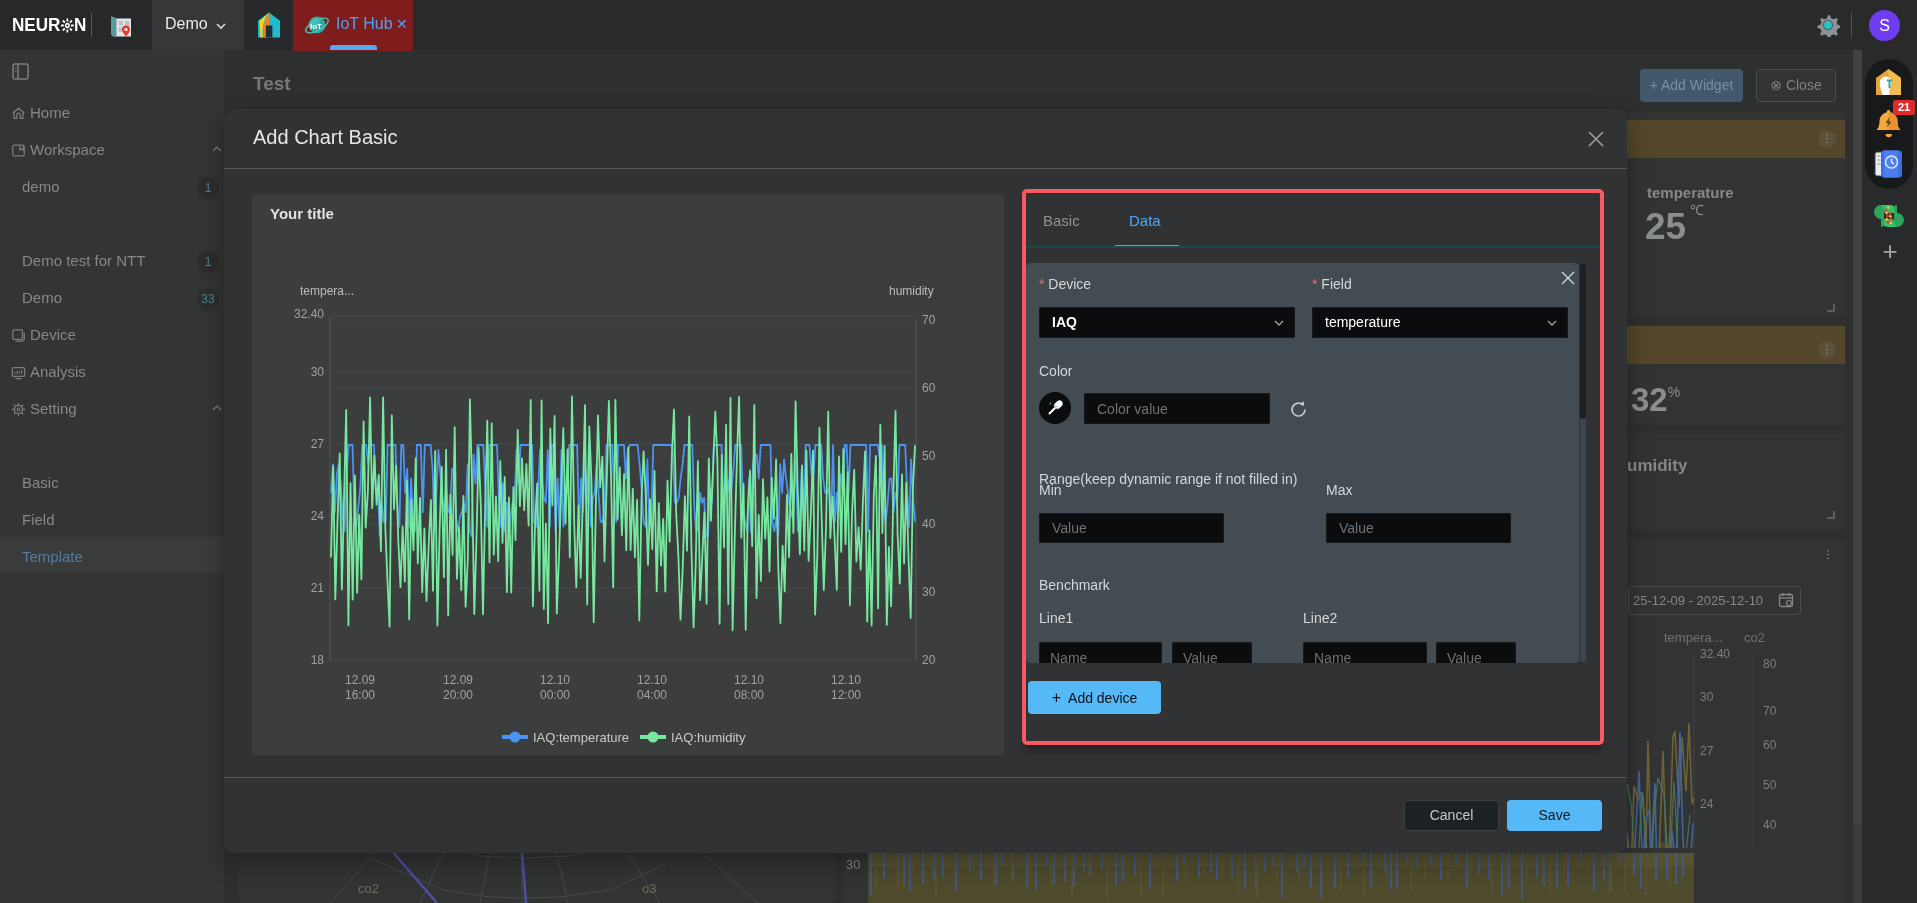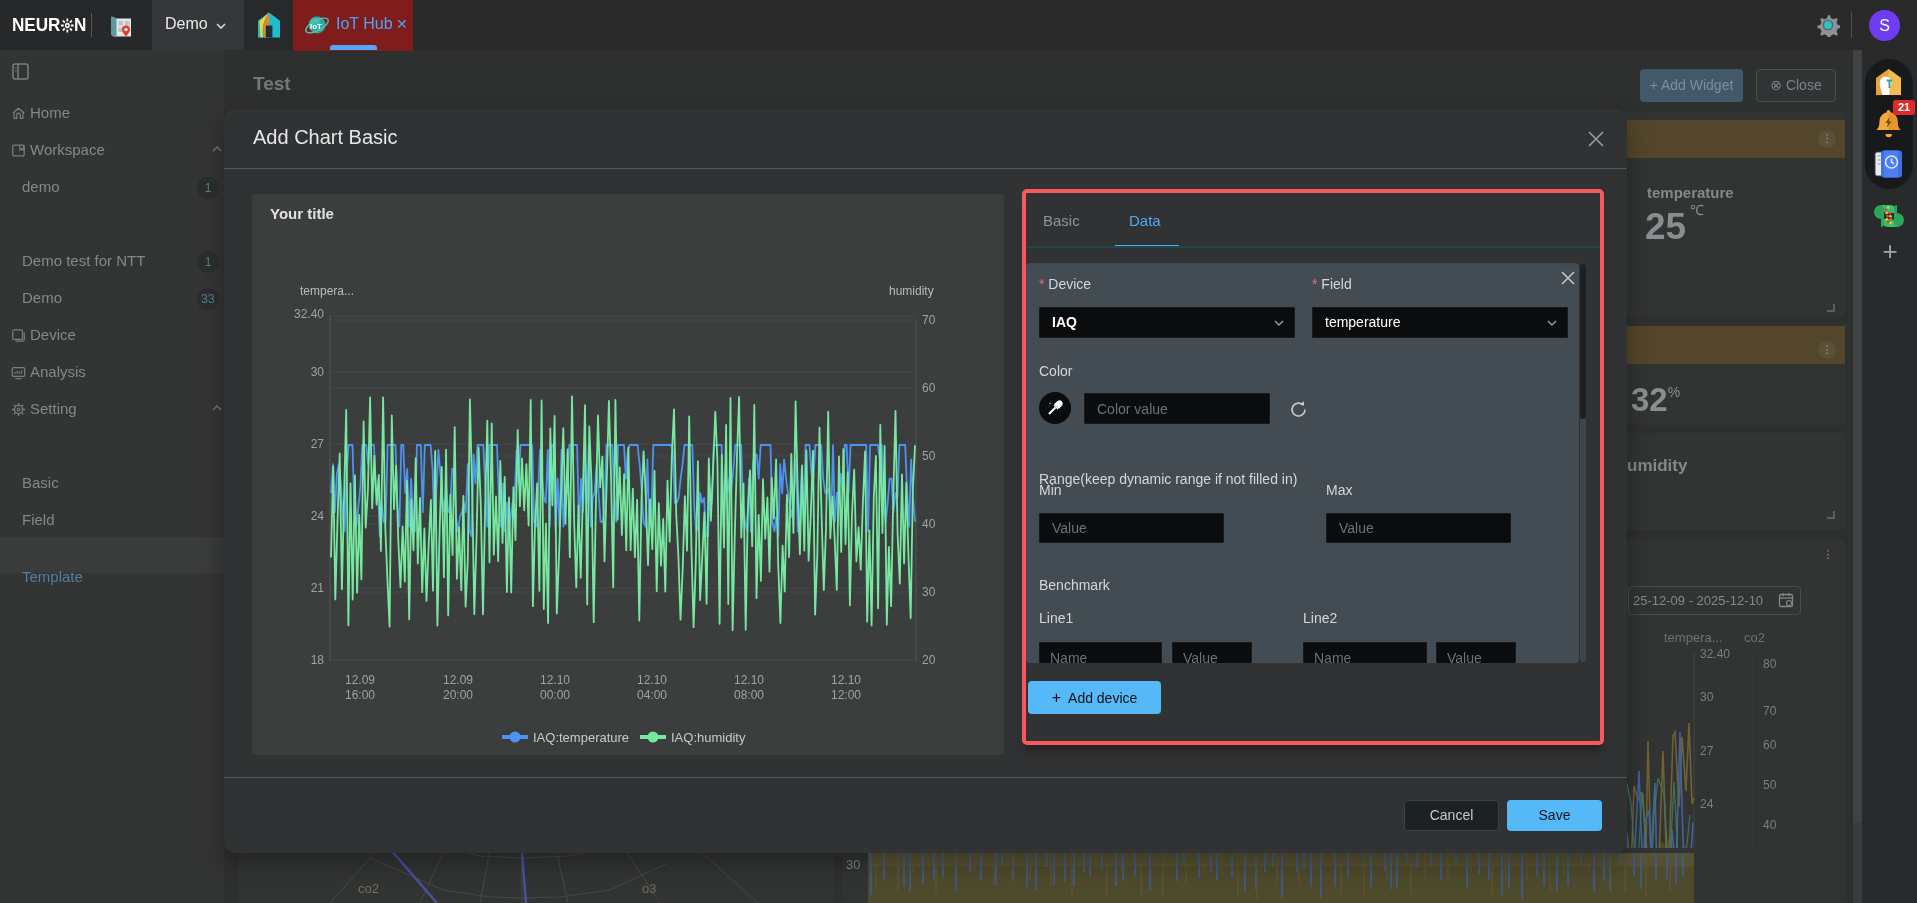--- a/index.html
+++ b/index.html
@@ -135,21 +135,21 @@
           <path d="M2 8 L6 4 L10 8" stroke="#6f7478" stroke-width="1.5" fill="none"></path>
         </svg>
       </div>
     <div class="srow" style="top:423px;">
         <span class="tx2">Basic</span>
       </div>
     <div class="srow" style="top:460px;">
         <span class="tx2">Field</span>
       </div>
     <div class="srow" style="top:487px;height:36px;width:224px;background:#3a3b3b;"></div>
-    <div class="srow" style="top:497px;margin-top:20px;">
+    <div class="srow" style="top:497px;">
         <span class="tx2" style="color:#527ea3;">Template</span>
       </div>
   </div>
   <div id="header-band"></div>
   <div id="test-title">Test</div>
   <div class="dimbtn" id="addw">+ Add Widget</div>
   <div class="dimbtn" id="closeb">⊗ Close</div>
   <div id="bgmain"></div>
 
   <div class="dimpanel" style="left:1624px;top:112px;width:221px;height:204px;"></div>

